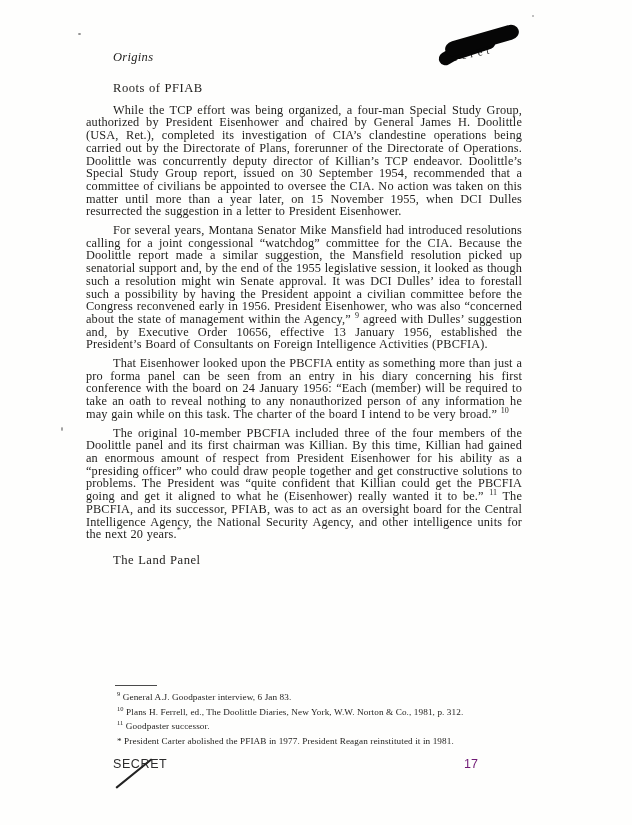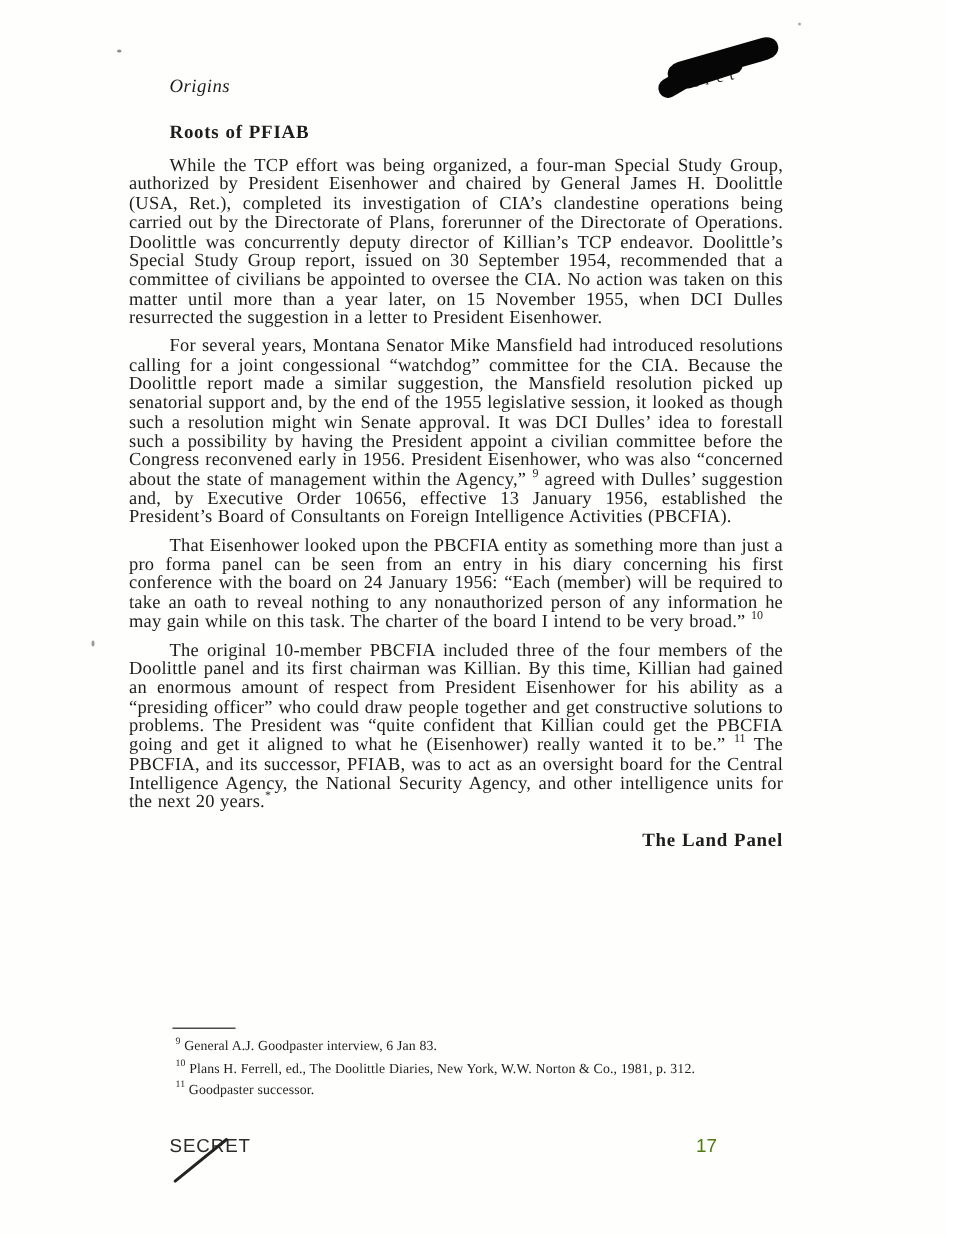--- a/index.html
+++ b/index.html
@@ -22,24 +22,24 @@
   .blob-main { left:6px; top:11px; width:76px; height:15px; border-radius:9px/7px; transform:rotate(-16deg); }
   .blob-tail { left:0px; top:27px; width:26px; height:13px; border-radius:7px; transform:rotate(-30deg); }
   .blob-mid  { left:14px; top:20px; width:44px; height:12px; border-radius:6px; transform:rotate(-18deg); }
 
   .content {
     position:absolute; left:86px; top:82px; width:436px;
     text-align:justify; font-size:12.3px; line-height:12.7px;
     letter-spacing:0.15px; word-spacing:0.4px;
   }
   .heading {
-    font-size:12.6px; font-weight:bold; letter-spacing:0.5px;
+    font-size:12.6px; font-weight:normal; letter-spacing:0.5px;
     margin:0 0 9px 27px; text-align:left;
   }
-  .heading-2 { margin-top:13px;text-align:right; }
+  .heading-2 { margin-top:13px; }
   .para { margin:0 0 6px 0; text-indent:27px; }
   .ref { font-size:8px; line-height:0; letter-spacing:0; }
   .it { }
 
   .footnotes { position:absolute; left:117px; top:685px; font-size:9.2px; line-height:9.5px; }
   .fn-rule { width:42px; height:0; border-top:1px solid #4a4a4a; margin:0 0 7px -2px; }
   .fn { margin:0 0 5px 0; white-space:nowrap; letter-spacing:0.1px; }
   .fn sup { font-size:6.5px; line-height:0; }
 
   .footer-classification {
@@ -47,21 +47,21 @@
     font-family:"Liberation Sans", sans-serif; font-size:12.5px;
     letter-spacing:0.6px; color:#2b2b2b;
   }
   .footer-strike {
     position:absolute; left:116px; top:787px; width:46px; height:2px;
     background:#232323; border-radius:1px;
     transform:rotate(-39deg); transform-origin:0 50%;
   }
   .page-number {
     position:absolute; left:464px; top:757px;
-    font-family:"Liberation Sans", sans-serif; font-size:12.5px; color:#4d7c0f;
+    font-family:"Liberation Sans", sans-serif; font-size:12.5px; color:#701a75;
   }
   .speck { position:absolute; border-radius:50%; }
   .speck-a { left:78px; top:33px; width:3px; height:2px; background:#8d8d8d; }
   .speck-b { left:61px; top:427px; width:2px; height:4px; background:#9a9a9a; }
   .speck-c { left:532px; top:15px; width:2px; height:2px; background:#ababab; }
 </style>
 </head>
 <body>
 
 <div class="page">
@@ -88,20 +88,21 @@
 
     <h2 class="heading heading-2">The Land Panel</h2>
 
   </div>
 
   <div class="footnotes">
     <div class="fn-rule"></div>
     <p class="fn"><sup>9</sup><span> General A.J. Goodpaster interview, 6 Jan 83.</span></p>
     <p class="fn"><sup>10</sup><span> Plans H. Ferrell, ed., </span><span class="it">The Doolittle Diaries</span><span>, New York, W.W. Norton &amp; Co., 1981, p. 312.</span></p>
     <p class="fn"><sup>11</sup><span> Goodpaster successor.</span></p>
+    <p class="fn"><span>*</span><span> President Carter abolished the PFIAB in 1977. President Reagan reinstituted it in 1981.</span></p>
   </div>
 
   <span class="footer-classification">SECRET</span>
   <div class="footer-strike"></div>
   <span class="page-number">17</span>
 
   <div class="speck speck-a"></div>
   <div class="speck speck-b"></div>
   <div class="speck speck-c"></div>
 

